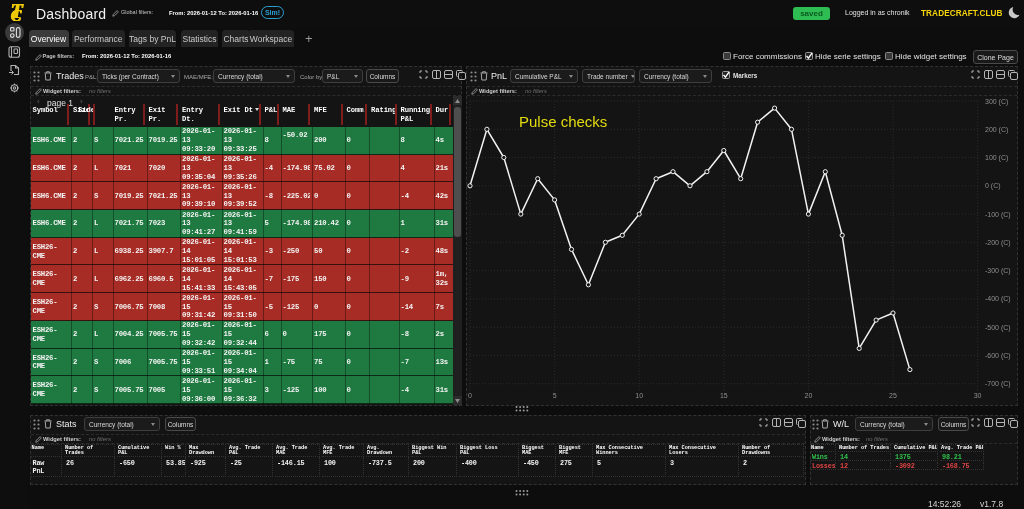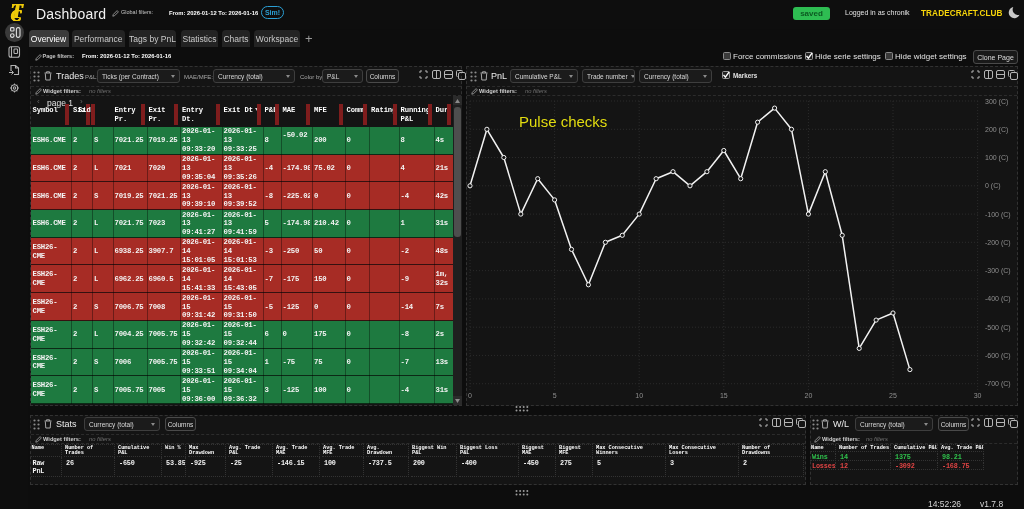--- a/index.html
+++ b/index.html
@@ -5,21 +5,21 @@
 html,body{width:1024px;height:509px;background:#0d0d0d;overflow:hidden;
  font-family:"Liberation Sans",sans-serif;-webkit-font-smoothing:antialiased}
 .abs{position:absolute}
 .sel{position:absolute;background:#1b1b1b;border:1px solid #3e3e3e;border-radius:3px;
  color:#d9d9d9;display:flex;align-items:center;justify-content:space-between;padding:0 4px;white-space:nowrap;overflow:hidden}
 .car{width:0;height:0;border-left:2.5px solid transparent;border-right:2.5px solid transparent;border-top:3.5px solid #8a8a8a;margin-left:3px;flex:none}
 .btn{position:absolute;background:#191919;border:1px solid #4a4a4a;border-radius:3px;
  color:#dcdcdc;display:flex;align-items:center;justify-content:center;white-space:nowrap}
 .lbl{position:absolute;font-size:6px;color:#a8a8a8;white-space:nowrap}
 .th{position:absolute;font-family:"Liberation Mono",monospace;font-weight:bold;font-size:7.2px;letter-spacing:-0.1px;line-height:9px;
- color:#fff;padding:2px 0 0 2px;border-right:4px solid #7f1d1d;overflow:hidden;white-space:nowrap}
+ color:#fff;padding:2px 0 0 2px;border-right:2px solid #7f1d1d;overflow:hidden;white-space:nowrap}
 .td{position:absolute;font-family:"Liberation Mono",monospace;font-weight:bold;font-size:7.3px;letter-spacing:-0.25px;line-height:8.8px;
  color:#f4f4f4;padding-left:2px;display:flex;flex-direction:column;justify-content:center;overflow:hidden;white-space:nowrap;z-index:3}
 .cb{position:absolute;width:1px;background:rgba(0,0,0,.35);z-index:4}
 .rg{position:absolute;background:#1e7a40;border-bottom:1px solid #0c2a16;z-index:2}
 .rr{position:absolute;background:#a72c25;border-bottom:1px solid #351110;z-index:2}
 .sth{position:absolute;font-family:"Liberation Mono",monospace;font-weight:bold;font-size:5.3px;letter-spacing:-0.05px;line-height:5.9px;
  color:#fff;padding:1px 0 0 1px;border:1px dotted #333;border-left:none;overflow:hidden;white-space:nowrap}
 .std{position:absolute;font-family:"Liberation Mono",monospace;font-weight:bold;font-size:6.8px;letter-spacing:-0.15px;line-height:8px;
  color:#f2f2f2;padding:2px 0 0 2px;border:1px dotted #333;border-top:none;border-left:none;overflow:hidden;white-space:nowrap}
 .wlg{position:absolute;font-family:"Liberation Mono",monospace;font-weight:bold;font-size:6.8px;letter-spacing:-0.15px;line-height:8px;
@@ -77,21 +77,21 @@
       <circle cx="6.5" cy="6" r="3.2"></circle>
       <circle cx="6.5" cy="6" r="1.2"></circle>
       <path d="M6.5 1.5v1.6M6.5 8.9v1.6M2 6h1.6M9.4 6H11M3.3 2.8l1.1 1.1M8.1 8.1l1.1 1.1M3.3 9.2l1.1-1.1M8.1 3.9l1.1-1.1" stroke-width="0.9"></path>
     </g>
   </svg>
 <div class="tab" style="left:28.5px;width:40px;background:#3b3b3b;color:#fff">Overview</div>
 <div class="tab" style="left:71.5px;width:53.5px;">Performance</div>
 <div class="tab" style="left:129px;width:47px;">Tags by PnL</div>
 <div class="tab" style="left:181px;width:37px;">Statistics</div>
 <div class="tab" style="left:222px;width:28px;">Charts</div>
-<div class="tab" style="left:254px;width:46px;">Workspace</div>
+<div class="tab" style="left:248px;width:46px;">Workspace</div>
 <div class="abs" style="left:305px;top:31px;font-size:13px;color:#999">+</div>
 <svg class="abs" style="left:34.5px;top:54px" width="7" height="7">
     <path d="M0.8 6.2l.5-1.8L5.1 .6l1.3 1.3L2.6 5.7z" fill="none" stroke="#9a9a9a" stroke-width="0.9"></path>
   </svg>
 <div class="abs" style="left:42.5px;top:53px;font-size:5.5px;font-weight:bold;color:#c5c5c5">Page filters:</div>
 <div class="abs" style="left:82px;top:53px;font-size:5.8px;font-weight:bold;color:#fff">From: 2026-01-12 To: 2026-01-16</div>
 <svg class="abs" style="left:723px;top:52px" width="8" height="8">
     <rect x="0.5" y="0.5" width="7" height="7" rx="1" fill="#3a3a3a" stroke="#8a8a8a"></rect>
   </svg>
 <div class="ck" style="left:733px;top:51.5px">Force commissions</div>

